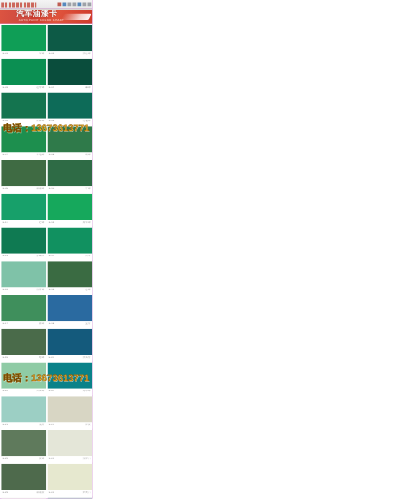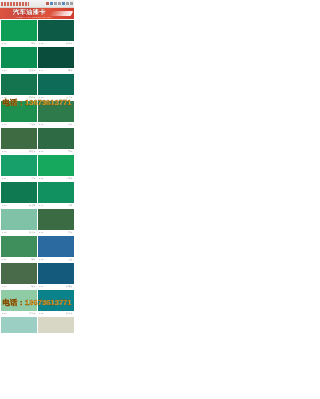--- a/index.html
+++ b/index.html
@@ -2,21 +2,21 @@
 <html><head>
 <meta charset="utf-8">
 <style>
   html,body{margin:0;padding:0;}
   body{
     width:74px;height:399px;overflow:hidden;
     background:#ffffff;
     font-family:"Liberation Sans","DejaVu Sans",sans-serif;
     position:relative;
   }
-  #page{position:relative;width:74px;height:333px;overflow:hidden;background:#a21caf;}
+  #page{position:relative;width:74px;height:399px;overflow:hidden;background:#a21caf;}
 
   
   .topstrip{
     position:relative;height:7px;width:100%;
     background:linear-gradient(to bottom,#f4f4f4,#e7e7e7);
     border-bottom:1px solid #d9d6d0;
     display:flex;align-items:center;overflow:hidden;
   }
   .topstrip .tsleft{flex:0 0 28px;height:4px;margin-left:1px;
     background:repeating-linear-gradient(90deg,#c23a2b 0 2px,#e8e3dc 2px 3px);opacity:.75;}

